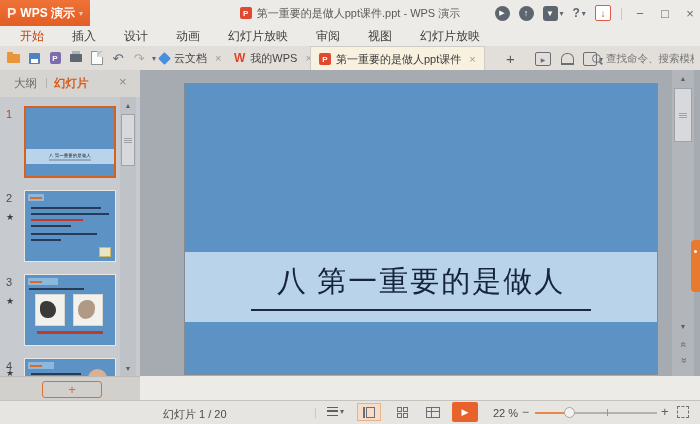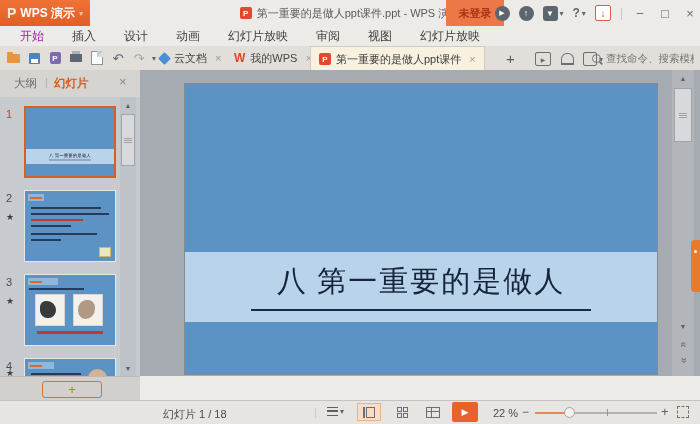--- a/index.html
+++ b/index.html
@@ -18,21 +18,21 @@
   #login-btn{left:446px;top:0;width:58px;height:26px;background:#ec7747;color:#a93415;font-size:11px;display:flex;align-items:center;justify-content:center;font-weight:bold;}
   .circ{width:15px;height:15px;border-radius:50%;background:#5d656f;color:#fff;display:flex;align-items:center;justify-content:center;}
   #win-controls{right:2px;top:0;height:26px;display:flex;align-items:center;gap:9px;}
   .winbtn{color:#6b6b6b;font-size:13px;width:16px;text-align:center;}
   #dl-ico{width:14px;height:14px;background:#fff;border:1px solid #de5d48;border-radius:2px;color:#d8412b;font-size:10px;font-weight:bold;display:flex;align-items:center;justify-content:center;}
   .vsep{color:#c9c6c2;font-size:12px;}
 
   
   #menubar{left:6px;top:26px;height:20px;display:flex;align-items:center;}
   .menu-item{padding:0 14px;font-size:12px;color:#3f3f3f;}
-  .menu-item.active{color:#a21caf;}
+  .menu-item.active{color:#c2410c;}
 
   
   #toolrow{left:0;top:46px;width:700px;height:24px;background:#e2dfdb;border-bottom:1px solid #cfccc7;}
   .qicon{width:16px;height:16px;display:flex;align-items:center;justify-content:center;}
   #quickbar{left:5px;top:46px;height:24px;display:flex;align-items:center;gap:5px;}
   .folder{width:13px;height:9px;background:#e8953c;border-radius:1px;position:relative;}
   .folder:before{content:"";position:absolute;left:0;top:-2px;width:6px;height:2px;background:#e8953c;border-radius:1px 1px 0 0;}
   .floppy{width:11px;height:11px;background:#4f82c2;border-radius:1px;position:relative;}
   .floppy:before{content:"";position:absolute;left:2px;bottom:1px;width:7px;height:4px;background:#fff;}
   .outp{width:11px;height:12px;background:#7d6bb0;border-radius:2px;color:#fff;font-size:8px;font-weight:bold;display:flex;align-items:center;justify-content:center;}
@@ -137,23 +137,20 @@
     <div id="doc-title" class="abs">
       <span class="ppticon">P</span>
       <span>第一重要的是做人ppt课件.ppt - WPS 演示</span>
     </div>
   </div>
   <div id="logo" class="abs">
     <span class="pmark">P</span>
     <span>WPS 演示</span>
     <span class="caret">▾</span>
   </div>
-  <div id="login-btn" class="abs">
-    <span>未登录</span>
-  </div>
   <div id="win-controls" class="abs">
     <span class="circ" style="font-size:7px;">▶</span>
     <span class="circ" style="font-size:9px;">↑</span>
     <span class="flex" style="gap:2px;">
       <span class="circ" style="border-radius:3px;font-size:8px;">▼</span>
         <span class="smallcaret">▾</span>
     </span>
     <span class="flex" style="gap:2px;color:#5d656f;font-weight:bold;">
       <span>?</span>
         <span class="smallcaret">▾</span>
@@ -311,21 +308,21 @@
       <span class="grip"></span>
   </div>
   <div class="abs sc-btn" style="left:672px;top:320px;width:22px;height:13px;">▼</div>
   <div class="abs sc-btn" style="left:672px;top:338px;width:22px;height:13px;transform:rotate(90deg);font-size:10px;">«</div>
   <div class="abs sc-btn" style="left:672px;top:354px;width:22px;height:13px;transform:rotate(-90deg);font-size:10px;">«</div>
 
   <div id="promo-tab" class="abs"></div>
 
 
   <div id="statusbar" class="abs"></div>
-  <span id="counter" class="abs">幻灯片 1 / 18</span>
+  <span id="counter" class="abs">幻灯片 1 / 20</span>
   <span class="abs st-sep" style="left:314px;">|</span>
   <span id="notes-toggle" class="abs">
     <span class="hlines"></span>
       <span class="smallcaret">▾</span>
   </span>
   <span class="viewbtn active" style="left:357px;">
     <span class="vnorm">
         <i></i>
         <b></b>
       </span>

